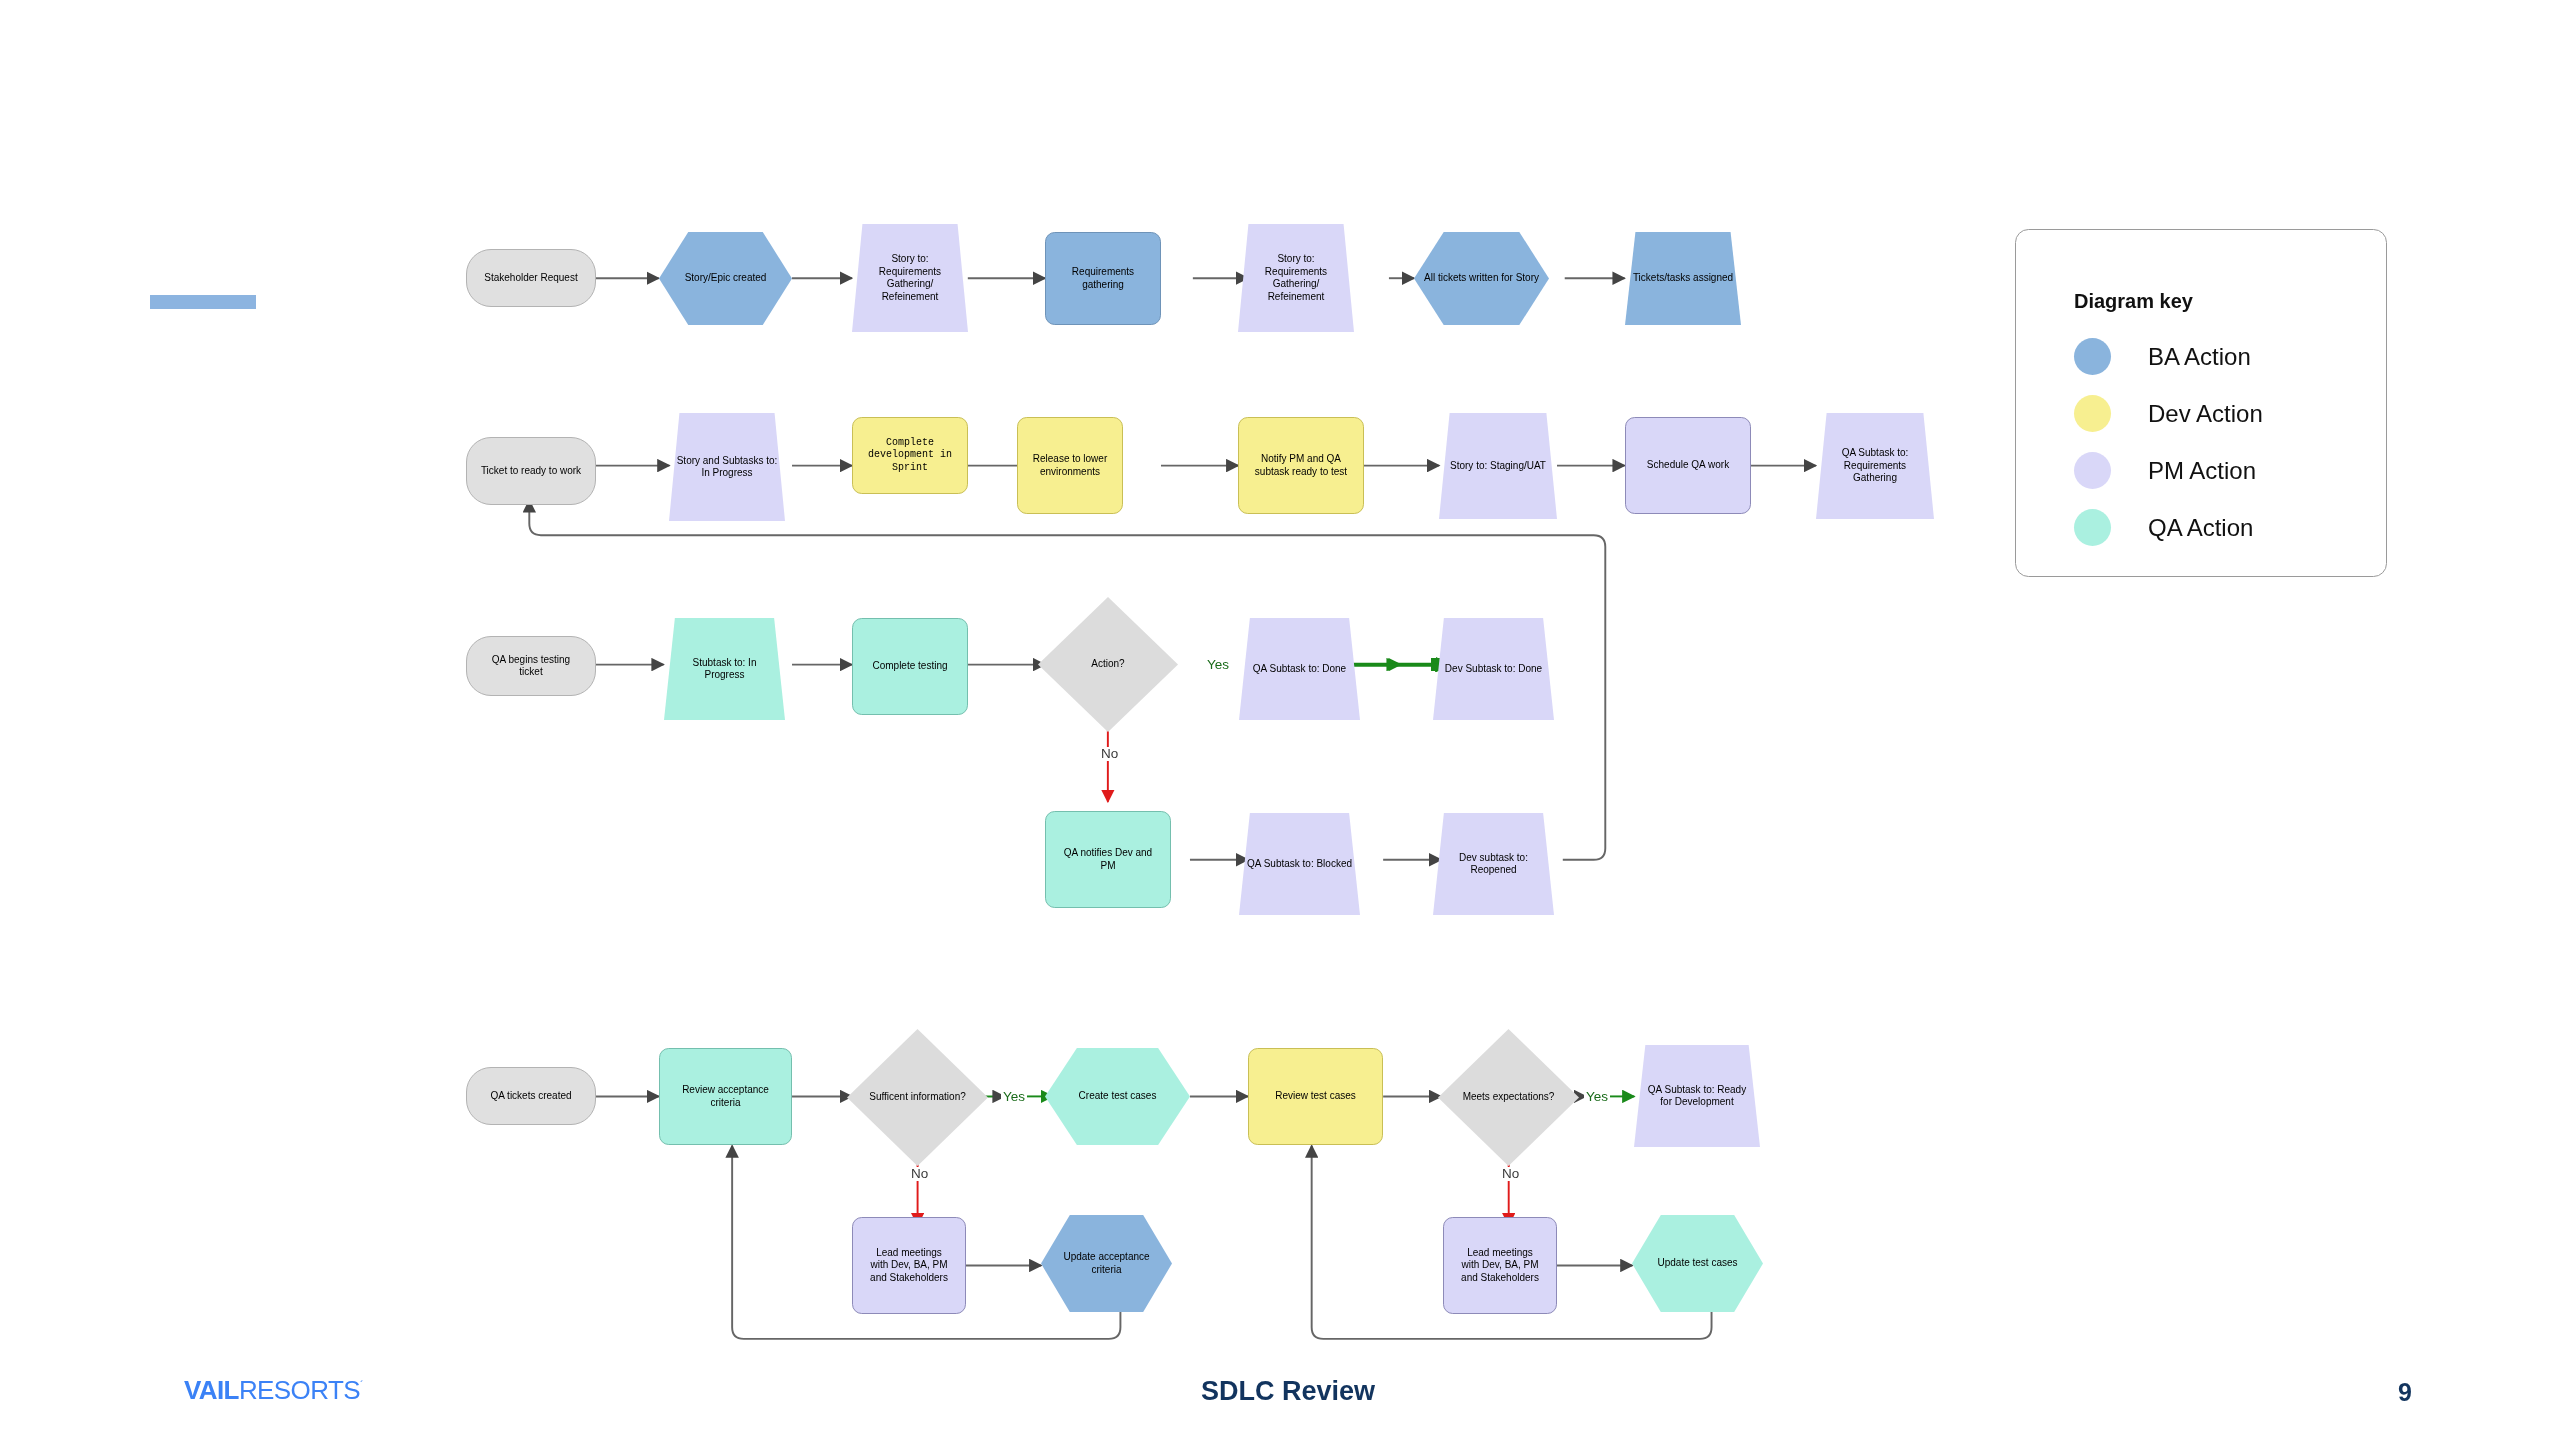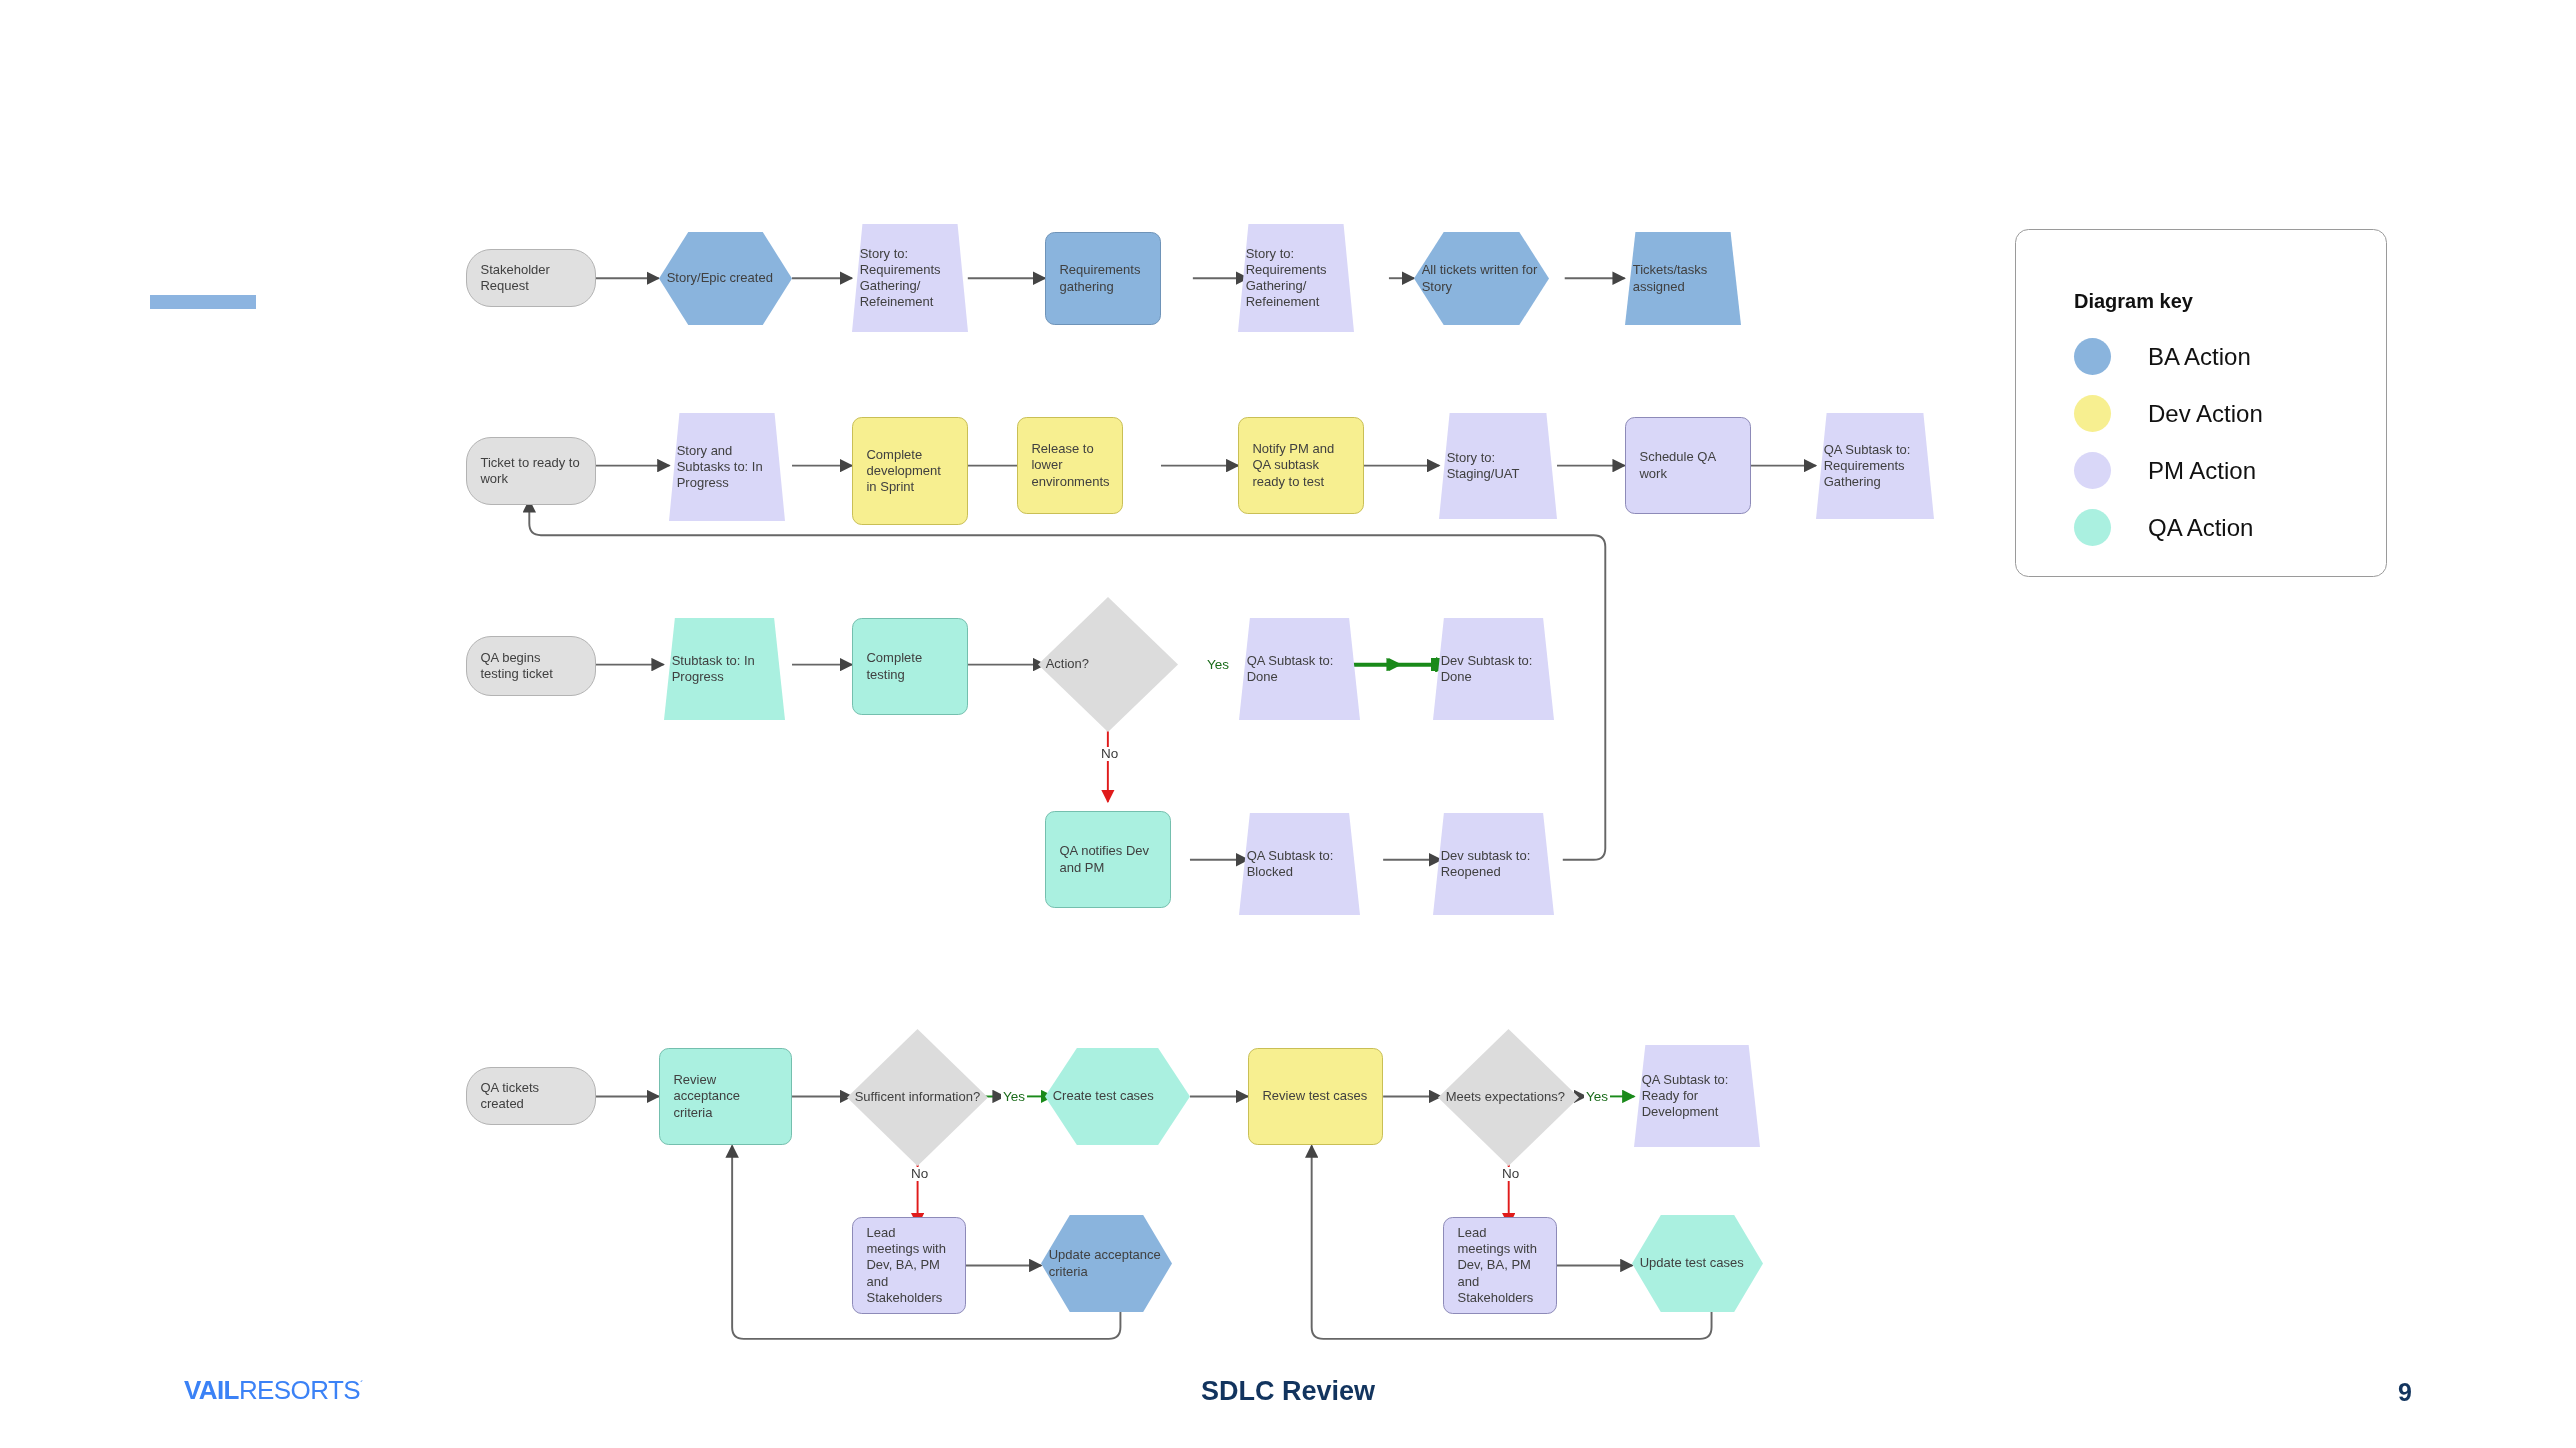--- a/index.html
+++ b/index.html
@@ -18,23 +18,23 @@
     font-stretch:condensed;
   }
   .accent-bar{
     position:absolute;left:150px;top:295px;width:106px;height:13.5px;
     background:#8cb4e0;
   }
   .svg-layer{position:absolute;left:0;top:0;width:2576px;height:1449px;pointer-events:none;}
 
   .node{
     position:absolute;box-sizing:border-box;
-    display:flex;align-items:center;justify-content:center;text-align:left;
-    color:#404040;line-height:1.25;
-    font-size:13px;
+    display:flex;align-items:center;justify-content:center;text-align:center;
+    color:#000000;line-height:1.25;
+    font-size:10px;
     padding:3.9px 5.8px;
   }
   .node span{display:block;width:100%;}
 
   
   .shp-term{border-radius:25px;border:1.5px solid #b3b3b3;background:#e0e0e0;}
   .shp-rect{border-radius:9.7px;border:1.5px solid #7d7d98;}
   .shp-hex{
     border:none;background:transparent;padding:0;
   }
@@ -426,21 +426,21 @@
 
     <div class="node shp-term f-grey b-grey" style="left:466px;top:437px;width:130px;height:68px;">
       <span class="lbl">Ticket to ready to work</span>
     </div>
 
     <div class="node shp-trap" style="left:669px;top:413px;width:116px;height:108px;">
       <div class="trapfill f-pm"></div>
       <span class="lbl">Story and Subtasks to: In Progress</span>
     </div>
 
-    <div class="node shp-rect f-dev b-dev" style="left:852px;top:417px;width:116px;height:108px;">
+    <div class="node shp-rect f-dev b-dev" style="left:852px;top:417px;width:116px;height:77px;font-family:Liberation Mono, monospace;">
       <span class="lbl">Complete development in Sprint</span>
     </div>
 
     <div class="node shp-rect f-dev b-dev" style="left:1017px;top:417px;width:106px;height:97px;">
       <span class="lbl">Release to lower environments</span>
     </div>
 
     <div class="node shp-rect f-dev b-dev" style="left:1238px;top:417px;width:126px;height:97px;">
       <span class="lbl">Notify PM and QA subtask ready to test</span>
     </div>

